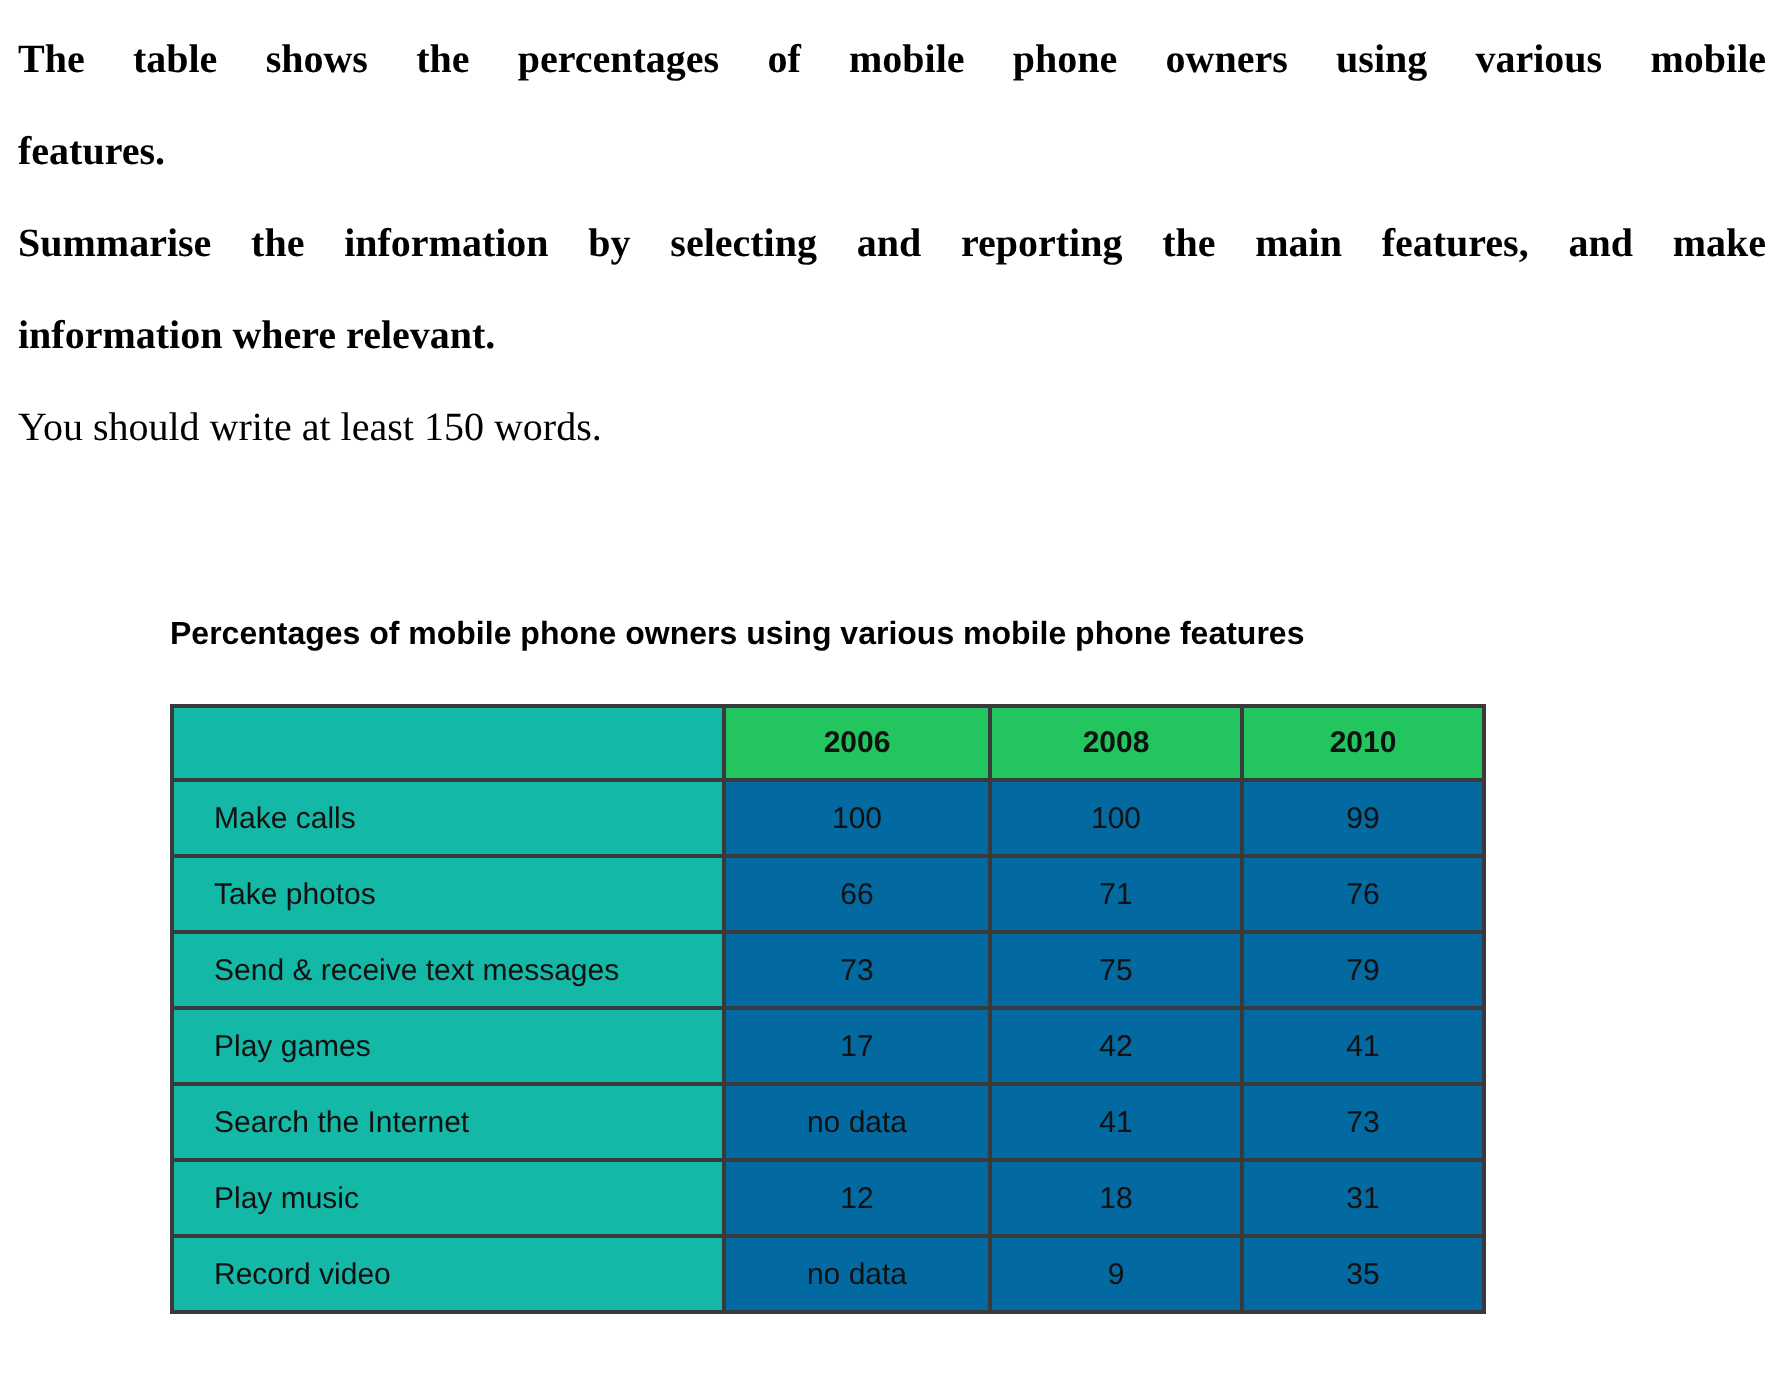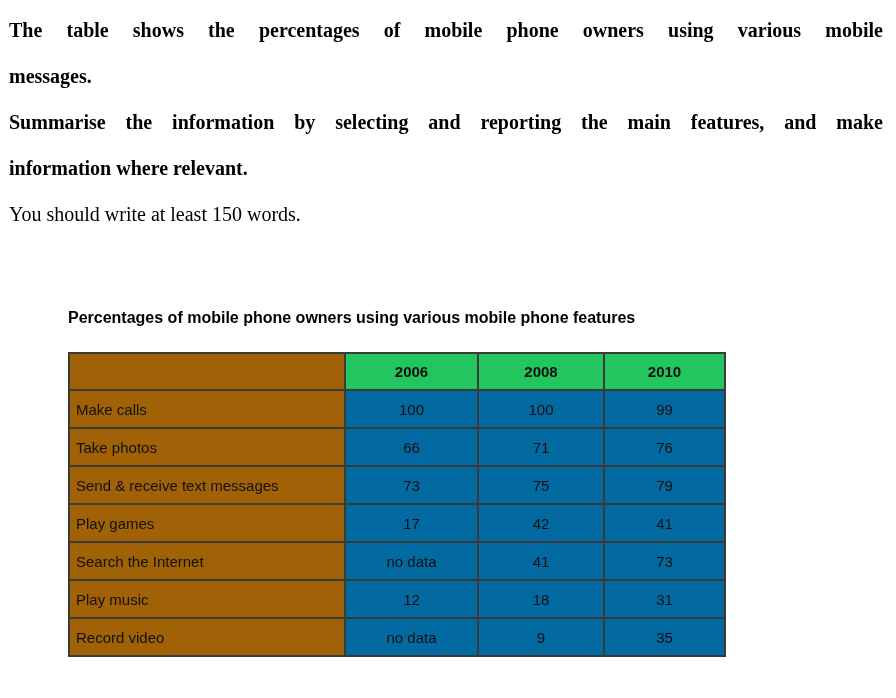--- a/index.html
+++ b/index.html
@@ -18,21 +18,21 @@
   .line {
     font-size: 20px;
     line-height: 46px;
     height: 46px;
     color: #000;
   }
   .bold { font-weight: bold; }
   .justify { text-align: justify; text-align-last: justify; }
 
   
-  .figure { margin-left: 68px; margin-top: 71px; }
+  .figure { margin-left: 85px; margin-top: 71px; }
   .table-title {
     font-family: "Liberation Sans", sans-serif;
     font-weight: bold;
     font-size: 16px;
     line-height: 20px;
     color: #000;
     margin-bottom: 24px;
   }
   table.data-table {
     border-collapse: collapse;
@@ -54,33 +54,33 @@
     font-weight: bold;
     text-align: center;
     font-size: 15px;
   }
   table.data-table tbody td {
     height: 34px;
     background: #0369a1;
     text-align: center;
   }
   table.data-table .label-col {
-    background: #a16207;
+    background: #14b8a6;
     text-align: left;
-    padding-left: 6px;
+    padding-left: 20px;
   }
 </style>
 </head>
 <body>
 
 <div class="page">
 
   <div class="instructions">
     <div class="line bold justify">The table shows the percentages of mobile phone owners using various mobile</div>
-    <div class="line bold">messages.</div>
+    <div class="line bold">features.</div>
     <div class="line bold justify">Summarise the information by selecting and reporting the main features, and make</div>
     <div class="line bold">information where relevant.</div>
     <div class="line">You should write at least 150 words.</div>
   </div>
 
   <div class="figure">
     <div class="table-title">Percentages of mobile phone owners using various mobile phone features</div>
 
     <table class="data-table">
       <colgroup>

